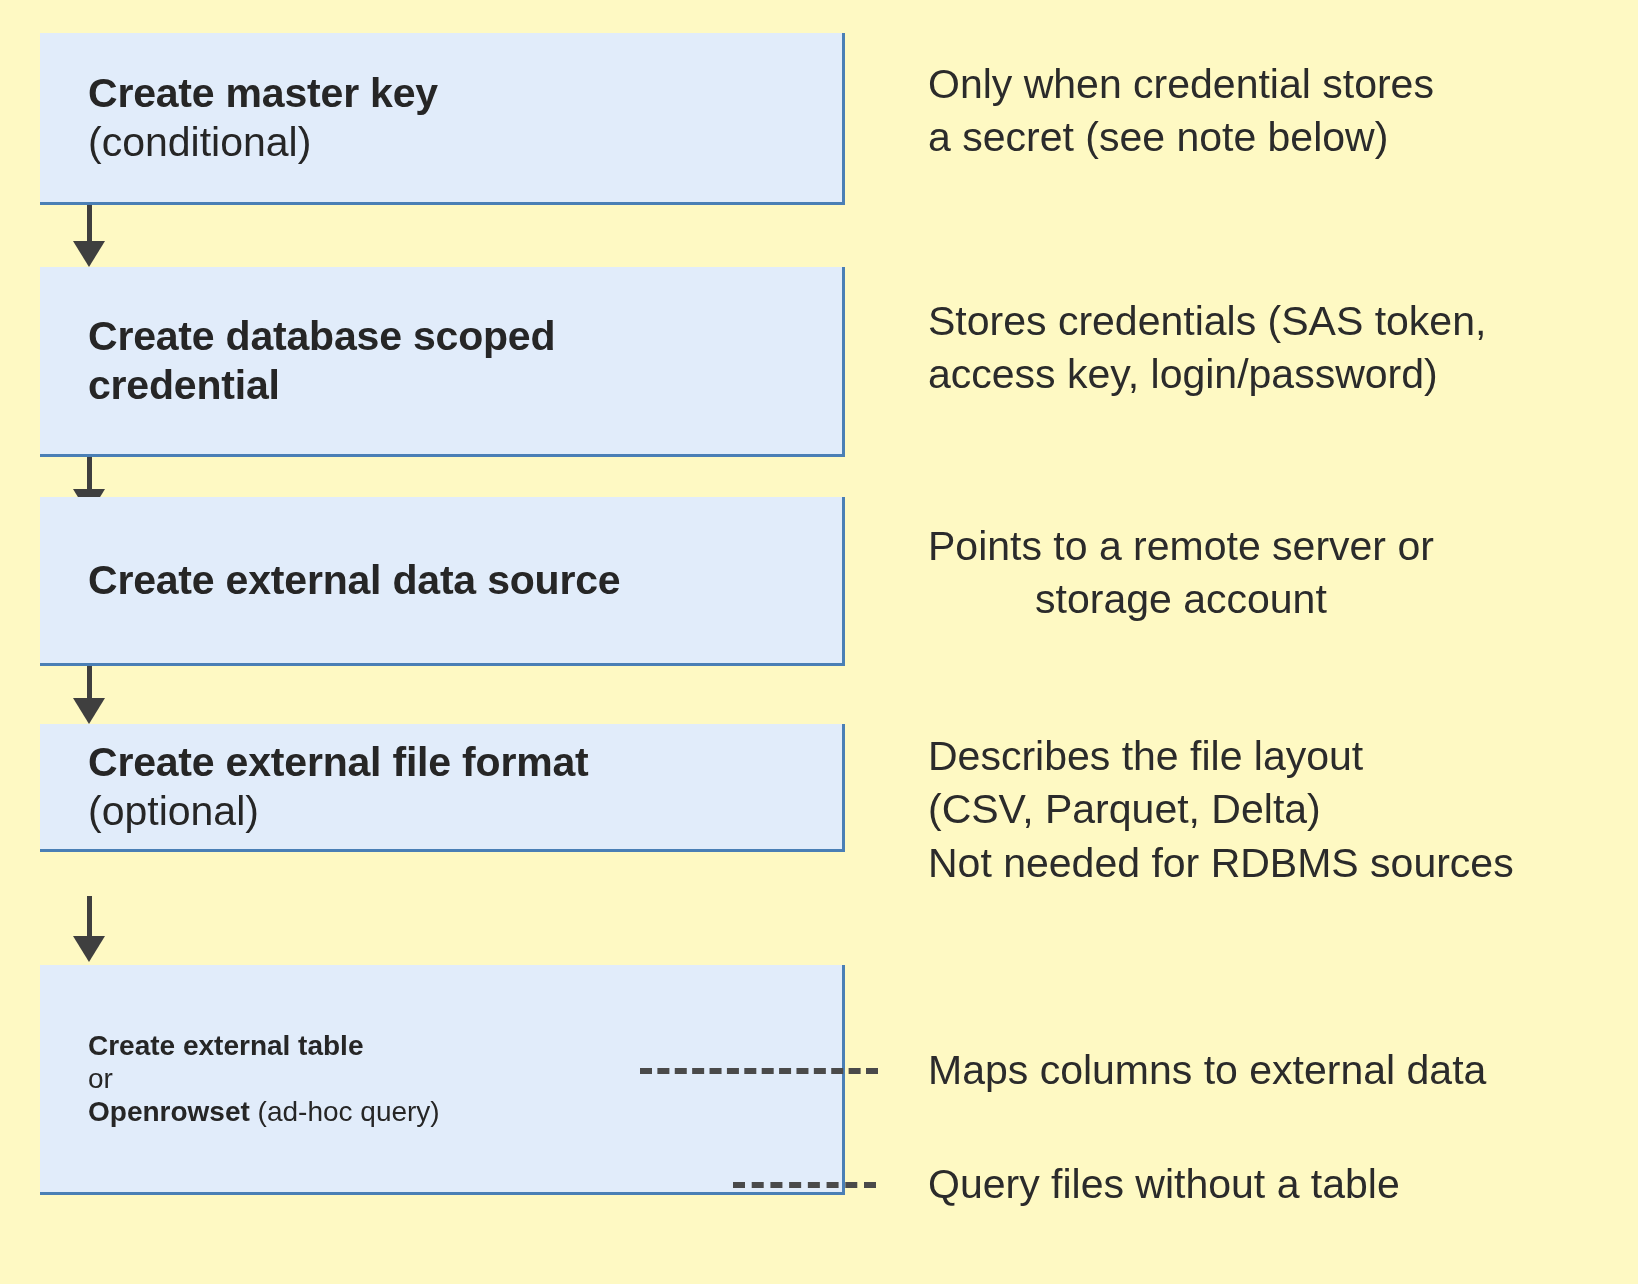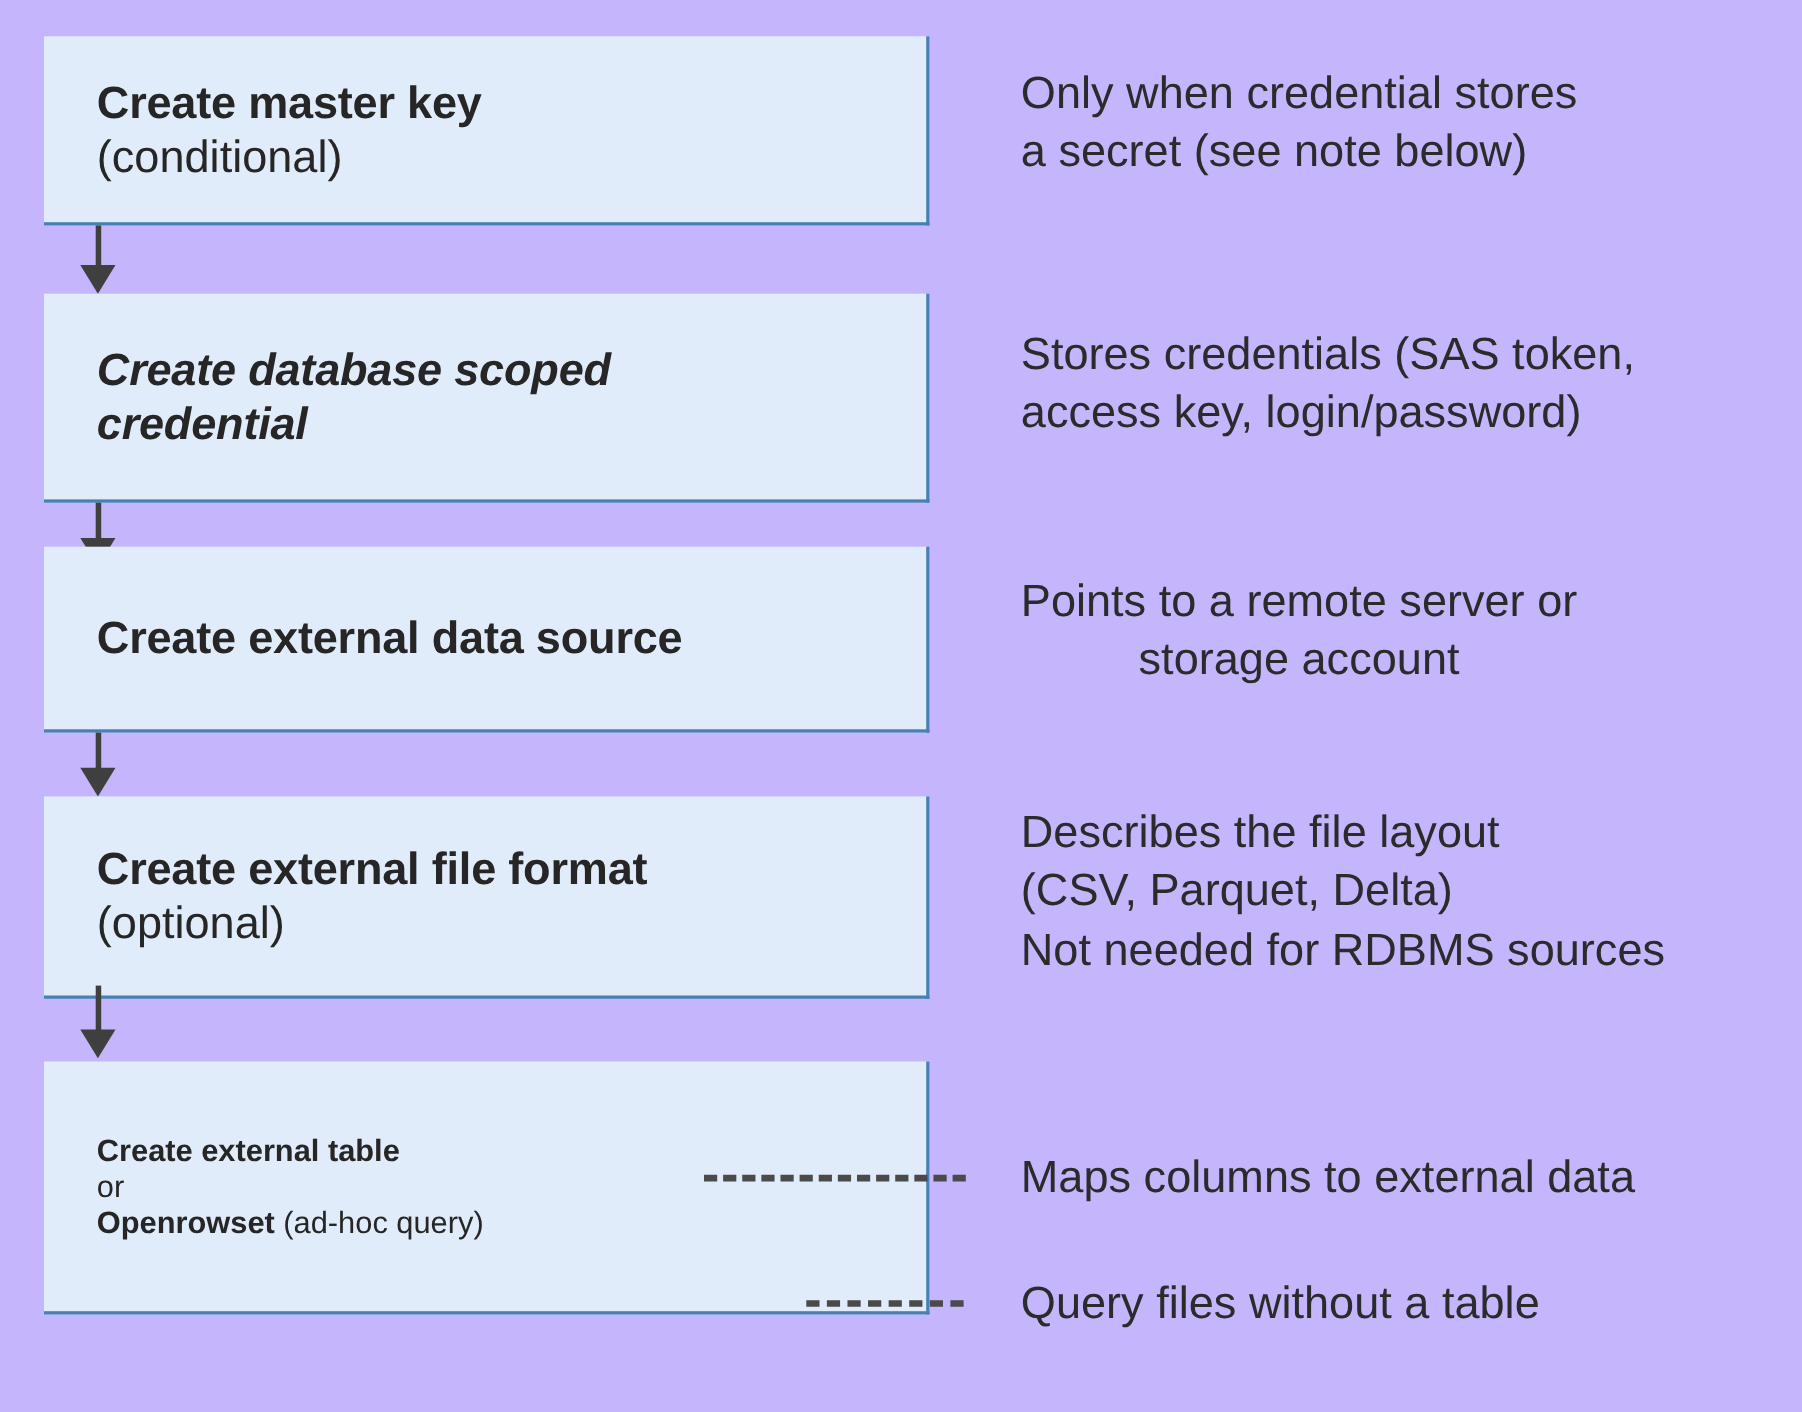--- a/index.html
+++ b/index.html
@@ -8,21 +8,21 @@
     background: #ffffff;
   }
   body {
     font-family: "Liberation Sans", sans-serif;
     color: #2b2b2b;
   }
   #canvas {
     position: relative;
     width: 1638px;
     height: 1284px;
-    background: #c4b5fd;
+    background: #fef9c3;
     overflow: hidden;
   }
 
   
   .box {
     position: absolute;
     left: 40px;
     width: 805px;
     background: #e1ecfa;
     border-right: 3px solid #4a7fb5;
@@ -113,21 +113,21 @@
   <div class="note" style="top:58px;">Only when credential stores
 a secret (see note below)</div>
 
   <div class="arrow" style="top:205px;height:62px;">
     <div class="shaft" style="height:40px;"></div>
     <div class="head" style="top:36px;"></div>
   </div>
 
   <div class="box" style="top:267px;height:190px;">
     <div class="box-inner">
-      <div class="box-title" style="white-space:pre-line;font-style:italic;">Create database scoped
+      <div class="box-title" style="white-space:pre-line;">Create database scoped
 credential</div>
     </div>
   </div>
   <div class="note" style="top:295px;">Stores credentials (SAS token,
 access key, login/password)</div>
 
   <div class="arrow" style="top:457px;height:62px;">
     <div class="shaft" style="height:36px;"></div>
     <div class="head" style="top:32px;"></div>
   </div>
@@ -138,21 +138,21 @@
     </div>
   </div>
   <div class="note" style="top:520px;text-align:center;">Points to a remote server or
 storage account</div>
 
   <div class="arrow" style="top:666px;height:62px;">
     <div class="shaft" style="height:36px;"></div>
     <div class="head" style="top:32px;"></div>
   </div>
 
-  <div class="box" style="top:724px;height:184px;">
+  <div class="box" style="top:724px;height:128px;">
     <div class="box-inner">
       <div class="box-title">Create external file format</div>
       <div class="box-sub">(optional)</div>
     </div>
   </div>
   <div class="note" style="top:730px;">Describes the file layout
 (CSV, Parquet, Delta)
 Not needed for RDBMS sources</div>
 
   <div class="arrow" style="top:896px;height:70px;">

